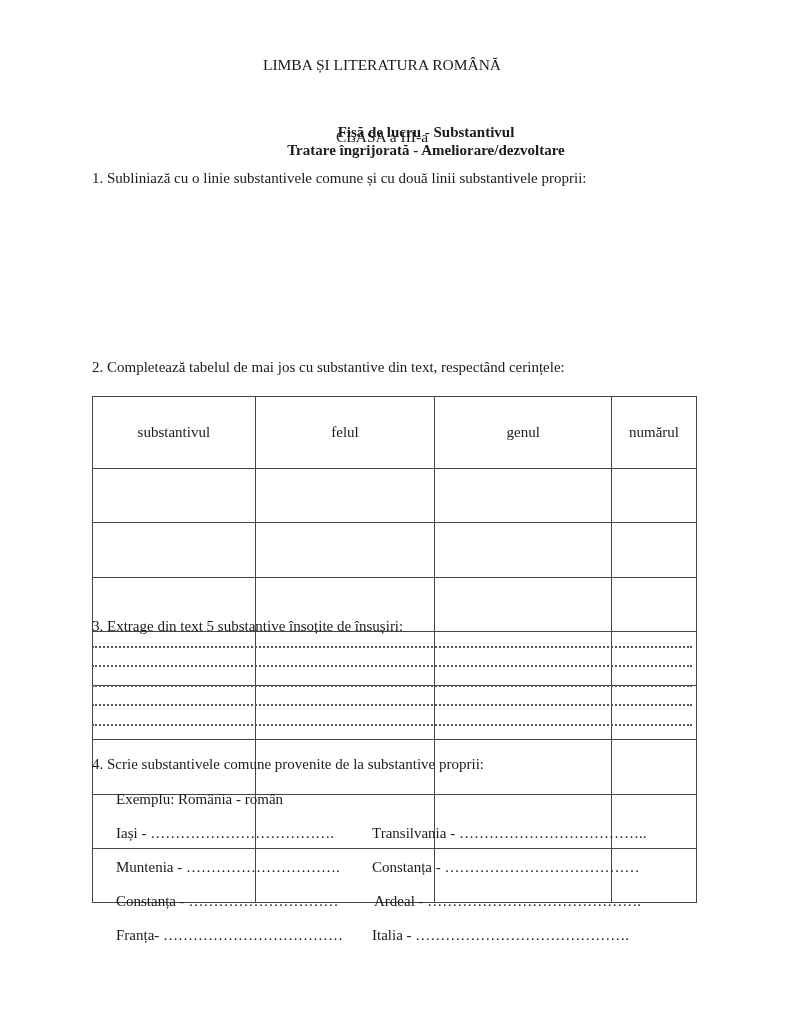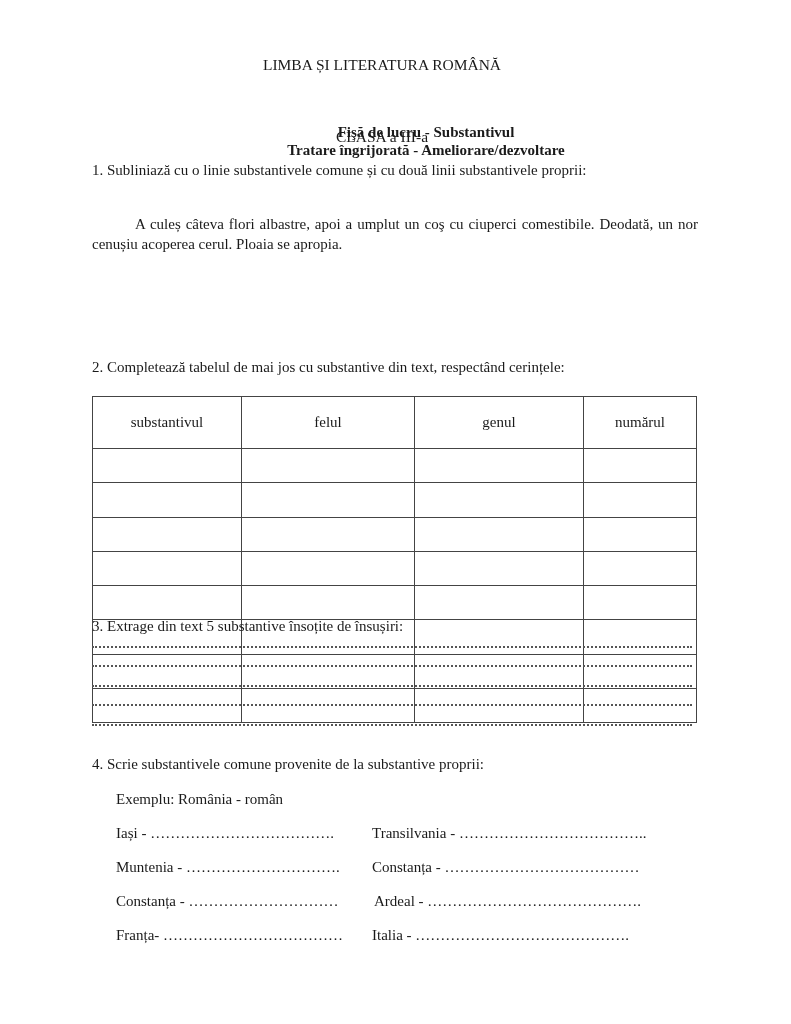--- a/index.html
+++ b/index.html
@@ -18,42 +18,41 @@
     }
     .para p { margin: 0; text-indent: 43px; }
     .q { font-size: 15px; left: 92px; }
 
     table.grid {
       position: absolute; left: 92px; top: 396px;
       width: 605px; border-collapse: collapse;
       font-size: 15px;
     }
     table.grid th, table.grid td {
-      border: 1px solid #444; padding: 7px; text-align: center; font-weight: normal;
+      border: 1px solid #444; padding: 17px; text-align: center; font-weight: normal;
     }
     table.grid th { height: 37px; }
     table.grid td { height: 19.3px; }
 
     .dots {
       position: absolute; left: 92px; width: 600px; height: 0;
       border-bottom: 2px dotted #555;
     }
     .pair { position: absolute; font-size: 15px; white-space: nowrap; }
   </style>
 </head>
 <body>
 
 <div class="abs center title" style="top:56px;">LIMBA ȘI LITERATURA ROMÂNĂ</div>
 <div class="abs center title" style="top:90px;margin-top:38px;">CLASA a III-a</div>
 <div class="abs center bold" style="top:124px;">Fişă de lucru - Substantivul</div>
 <div class="abs center bold" style="top:142px;">Tratare îngrijorată - Ameliorare/dezvoltare</div>
 
-<div class="abs q" style="top:162px;">1. Subliniază cu o linie  substantivele  comune  și  cu  două  linii  substantivele  proprii:</div>
+<div class="abs q" style="top:170px;">1. Subliniază cu o linie  substantivele  comune  și  cu  două  linii  substantivele  proprii:</div>
 <div class="para" style="top:214px;">
-  <p>A culeș câteva flori albastre, apoi a umplut un coş cu ciuperci comestibile. Deodată, un nor cenușiu acoperea cerul. Ploaia se apropia.</p>
 </div>
 
 <div class="abs q" style="top:359px;">2. Completează tabelul de mai jos cu substantive din text, respectând cerințele:</div>
 <table class="grid">
   <thead>
     <tr>
       <th style="width:134px;">substantivul</th>
       <th style="width:158px;">felul</th>
       <th style="width:154px;">genul</th>
       <th>numărul</th>

